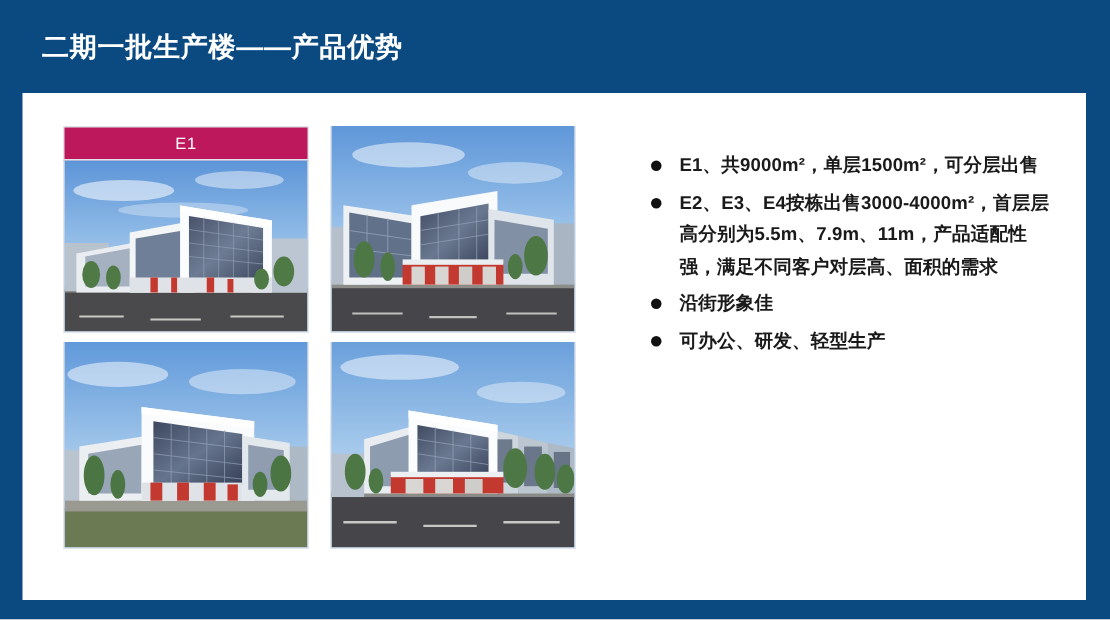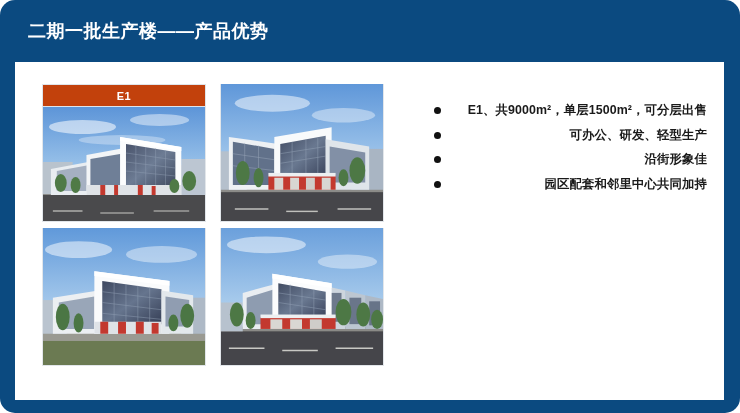--- a/index.html
+++ b/index.html
@@ -9,21 +9,20 @@
   }
   body {
     font-family: "Liberation Sans", "DejaVu Sans", sans-serif;
   }
   #slide {
     position: relative;
     width: 740px;
     height: 413px;
     background: #0b4a80;
     overflow: hidden;
-    border-radius: 15px;
   }
   
   #slide-title {
     position: absolute;
     left: 28px;
     top: 19px;
     font-size: 18px;
     font-weight: bold;
     color: #ffffff;
     letter-spacing: 0.5px;
@@ -52,24 +51,24 @@
     column-gap: 14px;
     row-gap: 6px;
   }
   .photo-card {
     display: flex;
     flex-direction: column;
     width: 164px;
   }
   .photo-label {
     height: 23px;
-    background: #c2410c;
+    background: #be185d;
     color: #ffffff;
     font-size: 11px;
-    font-weight: bold;
+    font-weight: normal;
     display: flex;
     align-items: center;
     justify-content: center;
     letter-spacing: 0.5px;
     border: 1px solid #dfe4ea;
     box-sizing: border-box;
     text-align: right;
   }
   .photo-frame {
     flex: 1;
@@ -87,21 +86,20 @@
   }
   
   #bullet-list {
     position: absolute;
     left: 412px;
     top: 38px;
     width: 280px;
     margin: 0;
     padding: 0;
     list-style: none;
-    text-align: right;
   }
   #bullet-list li {
     position: relative;
     padding-left: 26px;
     margin-bottom: 3px;
     font-size: 12.4px;
     line-height: 21.5px;
     color: #1a1a1a;
     font-weight: bold;
     letter-spacing: 0.1px;
@@ -384,26 +382,26 @@
 
     </div>
 
     <ul id="bullet-list">
       <li>
         <span class="dot"></span>
         <span>E1、共9000m²，单层1500m²，可分层出售</span>
       </li>
       <li>
         <span class="dot"></span>
-        <span>可办公、研发、轻型生产</span>
+        <span>E2、E3、E4按栋出售3000-4000m²，首层层高分别为5.5m、7.9m、11m，产品适配性强，满足不同客户对层高、面积的需求</span>
       </li>
       <li>
         <span class="dot"></span>
         <span>沿街形象佳</span>
       </li>
       <li>
         <span class="dot"></span>
-        <span>园区配套和邻里中心共同加持</span>
+        <span>可办公、研发、轻型生产</span>
       </li>
     </ul>
 
   </div>
 </div>
 
 </body></html>

